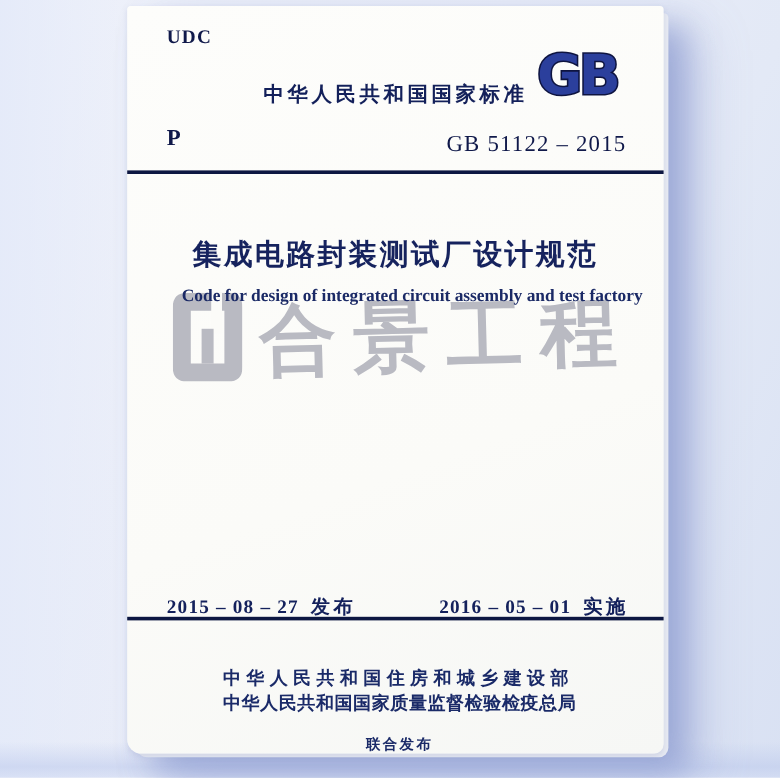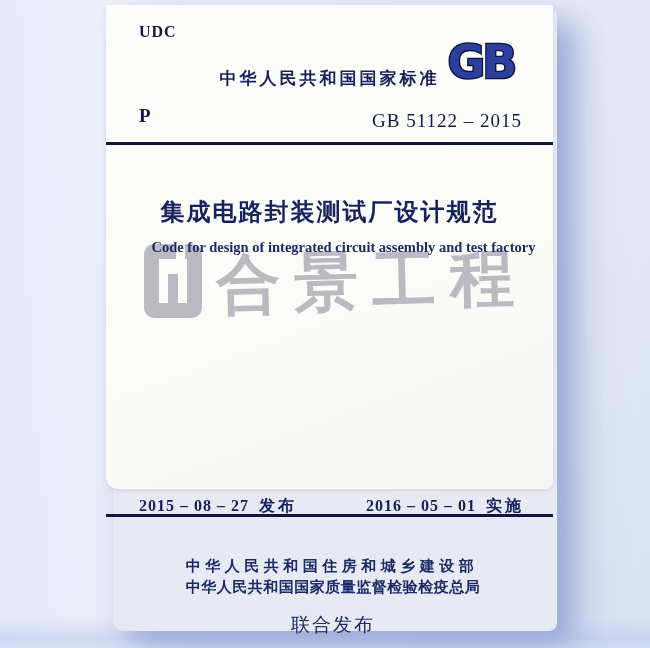--- a/index.html
+++ b/index.html
@@ -21,21 +21,21 @@
   }
 
   
   .book-pages {
     position:absolute; left:113px; top:11px; width:444px; height:620px;
     background:#e7eaf2;
     border-radius:4px 4px 8px 10px;
     box-shadow:14px 10px 26px rgba(124,140,200,0.55), 26px 18px 40px rgba(140,155,210,0.35);
   }
   .book-cover {
-    position:absolute; left:106px; top:5px; width:447px; height:484px;
+    position:absolute; left:106px; top:5px; width:447px; height:623px;
     background:linear-gradient(160deg, #fdfdfb 0%, #fbfbf8 60%, #f6f7f5 100%);
     border-radius:3px 3px 8px 12px;
     box-shadow:0 2px 4px rgba(150,160,200,0.25);
   }
 
   .udc {
     position:absolute; top:18px; left:33px;
     font-weight:bold; font-size:16px; letter-spacing:1px; color:#10194a;
   }
   .header-line {
@@ -97,21 +97,21 @@
     flex-direction:column;
   }
   .publisher-lines { flex:1 1 auto; }
   .publisher-line1 {
     font-weight:bold; font-size:15px; letter-spacing:4.5px; line-height:21px; white-space:nowrap;
   }
   .publisher-line2 {
     font-weight:bold; font-size:15px; letter-spacing:0.5px; line-height:21px; white-space:nowrap;
   }
   .joint-label {
-    font-weight:normal; font-size:19px; letter-spacing:2px; white-space:nowrap; flex:0 0 auto;
+    font-weight:bold; font-size:12px; letter-spacing:2px; white-space:nowrap; flex:0 0 auto;
   }
 </style>
 </head>
 <body>
 
 <div class="bg-left-strip"></div>
 <div class="bg-bottom-band"></div>
 
 <div class="book-pages"></div>
 

